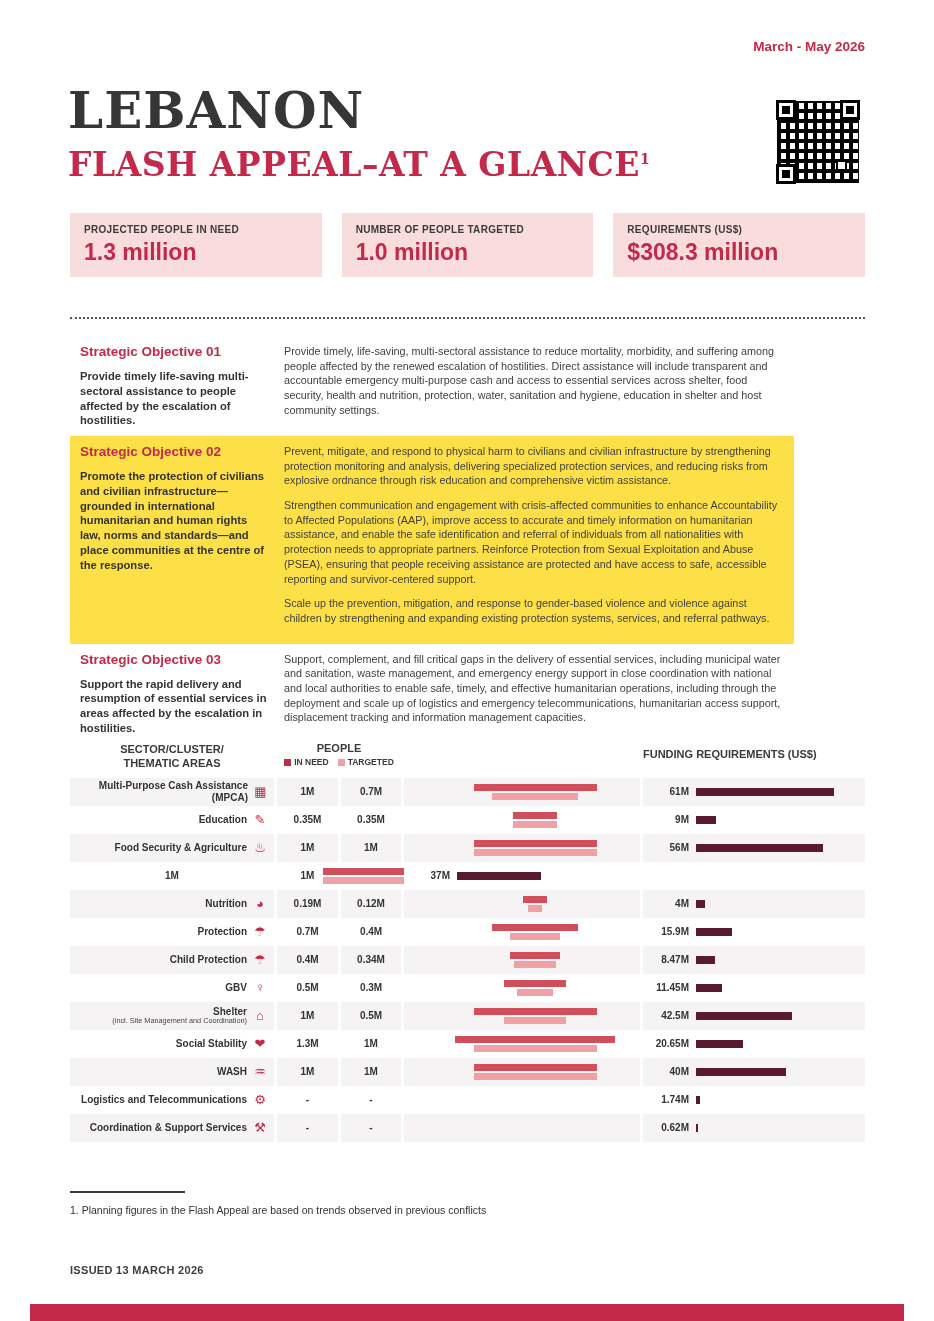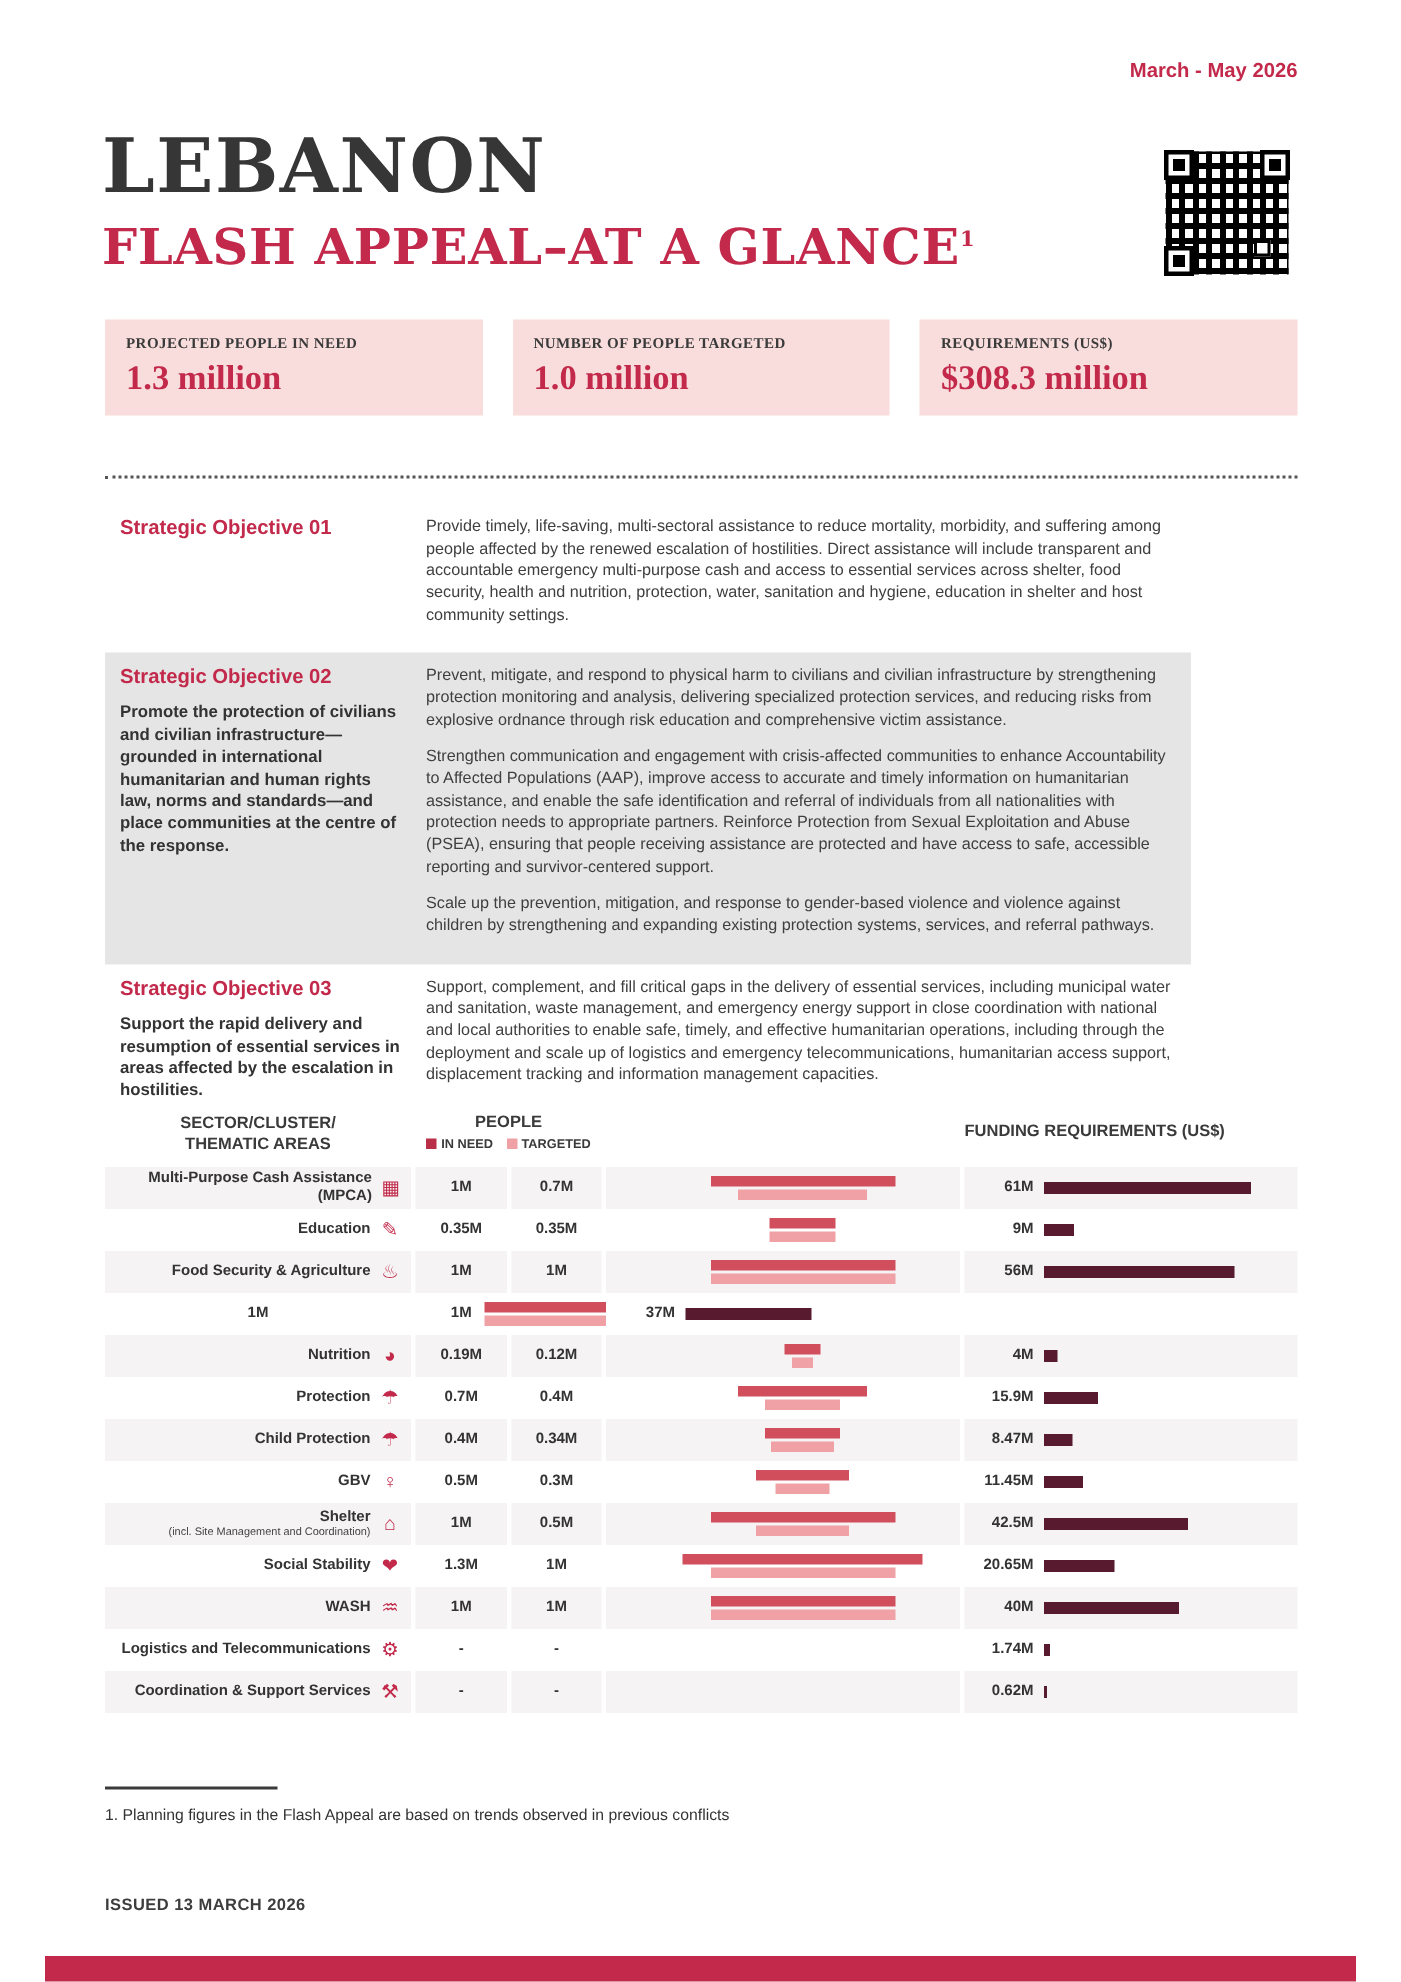--- a/index.html
+++ b/index.html
@@ -27,30 +27,30 @@
   .qr{position:absolute;left:776px;top:100px;width:84px;height:84px;background:#fff;}
   .qr-noise{position:absolute;inset:1px;
     background-image:
       repeating-linear-gradient(90deg,#000 0 4px,transparent 4px 9px),
       repeating-linear-gradient(0deg,#000 0 4px,#fff 4px 10px);}
   .qr-finder{position:absolute;width:20px;height:20px;background:#fff;border:3px solid #000;}
   .qr-finder::after{content:"";position:absolute;inset:3px;background:#000;}
   .qr-tl{left:0;top:0}.qr-tr{right:0;top:0}.qr-bl{left:0;bottom:0}
   .qr-dot{position:absolute;right:13px;bottom:13px;width:11px;height:11px;border:2px solid #000;background:#fff;}
   
-  .stats{position:absolute;left:70px;top:213px;width:795px;display:flex;gap:20px;font-family:Liberation Serif, serif;}
+  .stats{position:absolute;left:70px;top:213px;width:795px;display:flex;gap:20px;}
   .stat{flex:1;background:var(--statbg);height:64px;padding:11px 0 0 14px;}
   .stat-label{font-size:10px;font-weight:700;letter-spacing:0.3px;color:#3a3a3a;}
   .stat-value{font-size:23px;font-weight:700;color:var(--accent);margin-top:4px;}
   
   .dotted-divider{position:absolute;left:70px;top:317px;width:795px;border-top:2px dotted #555;}
   
   .objectives{position:absolute;left:70px;top:336px;width:724px;}
   .objective{display:grid;grid-template-columns:190px 1fr;column-gap:14px;padding:8px 10px;}
-  .objective.gray{background:#e5e5e5;}
+  .objective.gray{background:#fde047;}
   .obj-so1{min-height:94px;}
   .obj-so2{min-height:180px;}
   .obj-so3{min-height:110px;}
   .obj-title{color:var(--accent);font-weight:700;font-size:13.5px;margin:0 0 10px;}
   .obj-summary{font-weight:700;font-size:11.2px;line-height:1.32;color:#333;}
   .obj-body p{margin:0 0 10px;font-size:10.8px;line-height:1.36;color:#3f3f3f;}
   
   .sector-table{position:absolute;left:70px;top:736px;width:795px;}
   .thead{display:grid;grid-template-columns:204px 61px 60px 236px 1fr;column-gap:3px;margin-bottom:7px;}
   .th-sector{grid-column:1;text-align:center;font-weight:700;font-size:11px;line-height:1.3;padding-top:6px;color:#3a3a3a;}
@@ -111,20 +111,21 @@
     <div class="stat-value">$308.3 million</div>
   </div>
 </div>
 
 <div class="dotted-divider"></div>
 
 <div class="objectives">
   <div class="objective obj-so1">
     <div>
       <h3 class="obj-title">Strategic Objective 01</h3>
+      <div class="obj-summary">Provide timely life-saving multi-sectoral assistance to people affected by the escalation of hostilities.</div>
     </div>
     <div class="obj-body">
         <p>Provide timely, life-saving, multi-sectoral assistance to reduce mortality, morbidity, and suffering among people affected by the renewed escalation of hostilities. Direct assistance will include transparent and accountable emergency multi-purpose cash and access to essential services across shelter, food security, health and nutrition, protection, water, sanitation and hygiene, education in shelter and host community settings.</p>
       </div>
   </div>
   <div class="objective gray obj-so2">
     <div>
       <h3 class="obj-title">Strategic Objective 02</h3>
       <div class="obj-summary">Promote the protection of civilians and civilian infrastructure—grounded in international humanitarian and human rights law, norms and standards—and place communities at the centre of the response.</div>
     </div>

